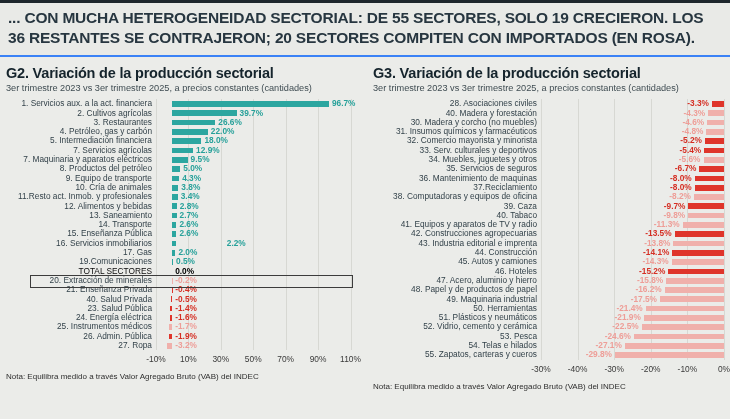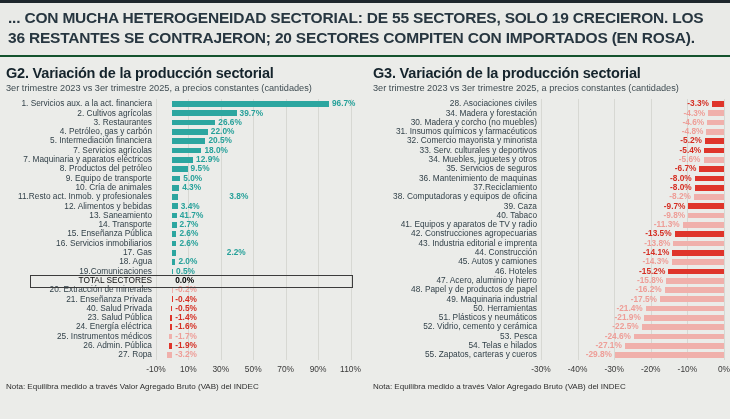--- a/index.html
+++ b/index.html
@@ -5,21 +5,21 @@
   html,body{margin:0;padding:0}
   body{
     width:730px;height:419px;overflow:hidden;
     background:#ebece9;
     font-family:"Liberation Sans",sans-serif;
     -webkit-font-smoothing:antialiased;
   }
   
   .headline{
     border-top:3px solid #1d262c;
-    border-bottom:2px solid #14532d;
+    border-bottom:2px solid #3b82f6;
     background:#e9eae7;
     padding:5px 10px 7px 8px;
   }
   .headline-text{
     font-size:15.5px;font-weight:800;color:#273640;
     letter-spacing:-0.2px;line-height:1.3;text-transform:uppercase;
   }
   
   .charts{display:flex;gap:16px;padding:8px 6px 0 6px}
   .chart{flex:1;min-width:0;position:relative}
@@ -82,21 +82,20 @@
             <div class="cat-label">8. Productos del petróleo</div>
             <div class="cat-label">9. Equipo de transporte</div>
             <div class="cat-label">10. Cría de animales</div>
             <div class="cat-label">11.Resto act. Inmob. y profesionales</div>
             <div class="cat-label">12. Alimentos y bebidas</div>
             <div class="cat-label">13. Saneamiento</div>
             <div class="cat-label">14. Transporte</div>
             <div class="cat-label">15. Enseñanza Pública</div>
             <div class="cat-label">16. Servicios inmobiliarios</div>
             <div class="cat-label">17. Gas</div>
-            <div class="cat-label">18. Agua</div>
             <div class="cat-label">19.Comunicaciones</div>
             <div class="cat-label total">TOTAL SECTORES</div>
             <div class="cat-label">20. Extracción de minerales</div>
             <div class="cat-label">21. Enseñanza Privada</div>
             <div class="cat-label">40. Salud Privada</div>
             <div class="cat-label">23. Salud Pública</div>
             <div class="cat-label">24. Energía eléctrica</div>
             <div class="cat-label">25. Instrumentos médicos</div>
             <div class="cat-label">26. Admin. Pública</div>
             <div class="cat-label">27. Ropa</div>
@@ -122,24 +121,20 @@
               </div>
               <div class="bar-row">
                 <div class="bar teal" style="left: 8.06452%; width: 21.4516%;"></div>
                 <span class="val teal" style="left: calc(29.5161% + 3px);">26.6%</span>
               </div>
               <div class="bar-row">
                 <div class="bar teal" style="left: 8.06452%; width: 17.7419%;"></div>
                 <span class="val teal" style="left: calc(25.8065% + 3px);">22.0%</span>
               </div>
               <div class="bar-row">
-                <div class="bar teal" style="left: 8.06452%; width: 16.5323%;"></div>
-                <span class="val teal" style="left: calc(24.5968% + 3px);">20.5%</span>
-              </div>
-              <div class="bar-row">
                 <div class="bar teal" style="left: 8.06452%; width: 14.5161%;"></div>
                 <span class="val teal" style="left: calc(22.5806% + 3px);">18.0%</span>
               </div>
               <div class="bar-row">
                 <div class="bar teal" style="left: 8.06452%; width: 10.4032%;"></div>
                 <span class="val teal" style="left: calc(18.4677% + 3px);">12.9%</span>
               </div>
               <div class="bar-row">
                 <div class="bar teal" style="left: 8.06452%; width: 7.66129%;"></div>
                 <span class="val teal" style="left: calc(15.7258% + 3px);">9.5%</span>
@@ -147,29 +142,29 @@
               <div class="bar-row">
                 <div class="bar teal" style="left: 8.06452%; width: 4.03226%;"></div>
                 <span class="val teal" style="left: calc(12.0968% + 3px);">5.0%</span>
               </div>
               <div class="bar-row">
                 <div class="bar teal" style="left: 8.06452%; width: 3.46774%;"></div>
                 <span class="val teal" style="left: calc(11.5323% + 3px);">4.3%</span>
               </div>
               <div class="bar-row">
                 <div class="bar teal" style="left: 8.06452%; width: 3.06452%;"></div>
-                <span class="val teal" style="left: calc(11.129% + 3px); margin-left: 48px;">3.8%</span>
+                <span class="val teal" style="left: calc(11.129% + 3px);">3.8%</span>
               </div>
               <div class="bar-row">
                 <div class="bar teal" style="left: 8.06452%; width: 2.74194%;"></div>
                 <span class="val teal" style="left: calc(10.8065% + 3px);">3.4%</span>
               </div>
               <div class="bar-row">
                 <div class="bar teal" style="left: 8.06452%; width: 2.25806%;"></div>
-                <span class="val teal" style="left: calc(10.3226% + 3px);">41.7%</span>
+                <span class="val teal" style="left: calc(10.3226% + 3px);">2.8%</span>
               </div>
               <div class="bar-row">
                 <div class="bar teal" style="left: 8.06452%; width: 2.17742%;"></div>
                 <span class="val teal" style="left: calc(10.2419% + 3px);">2.7%</span>
               </div>
               <div class="bar-row">
                 <div class="bar teal" style="left: 8.06452%; width: 2.09677%;"></div>
                 <span class="val teal" style="left: calc(10.1613% + 3px);">2.6%</span>
               </div>
               <div class="bar-row">
@@ -238,21 +233,21 @@
         </div>
       <div class="note">Nota: Equilibra medido a través Valor Agregado Bruto (VAB) del INDEC</div>
     </section>
 
     <section class="chart" data-chart="1">
       <h2 class="chart-title">G3. Variación de la producción sectorial</h2>
       <div class="chart-subtitle">3er trimestre 2023 vs 3er trimestre 2025, a precios constantes (cantidades)</div>
       <div class="chart-body">
         <div class="labels-col">
             <div class="cat-label">28. Asociaciones civiles</div>
-            <div class="cat-label">34. Madera y forestación</div>
+            <div class="cat-label">40. Madera y forestación</div>
             <div class="cat-label">30. Madera y corcho (no muebles)</div>
             <div class="cat-label">31. Insumos químicos y farmacéuticos</div>
             <div class="cat-label">32. Comercio mayorista y minorista</div>
             <div class="cat-label">33. Serv. culturales y deportivos</div>
             <div class="cat-label">34. Muebles, juguetes y otros</div>
             <div class="cat-label">35. Servicios de seguros</div>
             <div class="cat-label">36. Mantenimiento de maquinas</div>
             <div class="cat-label">37.Reciclamiento</div>
             <div class="cat-label">38. Computadoras y equipos de oficina</div>
             <div class="cat-label">39. Caza</div>

